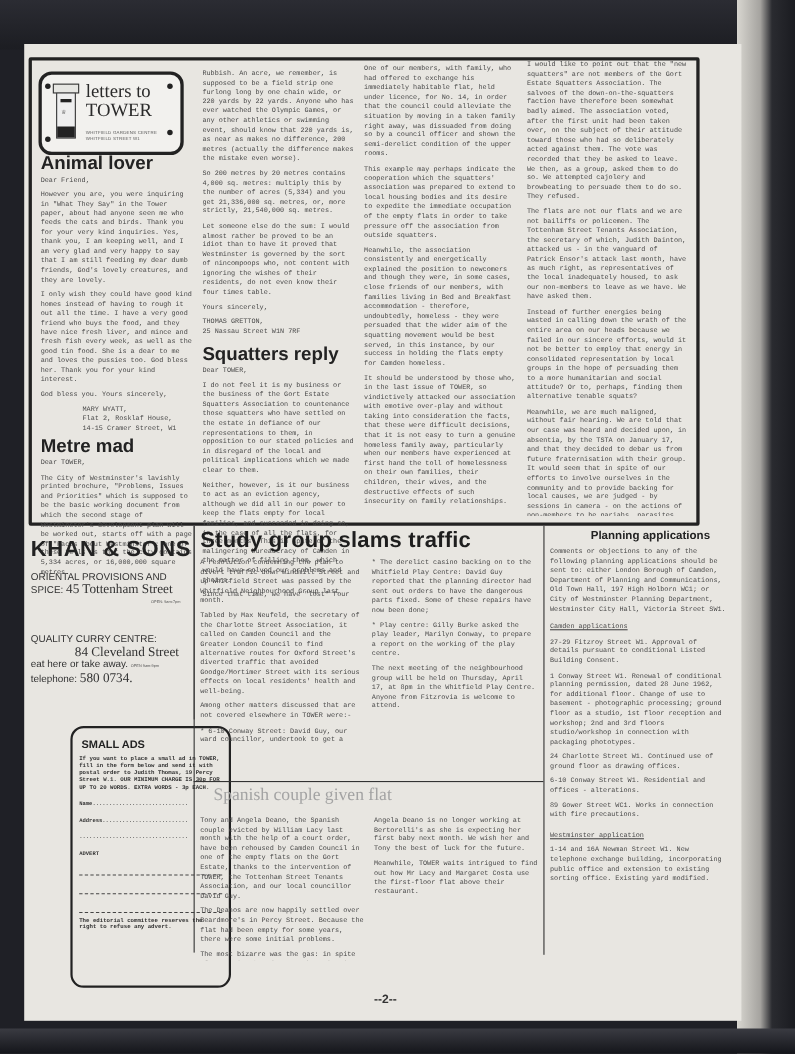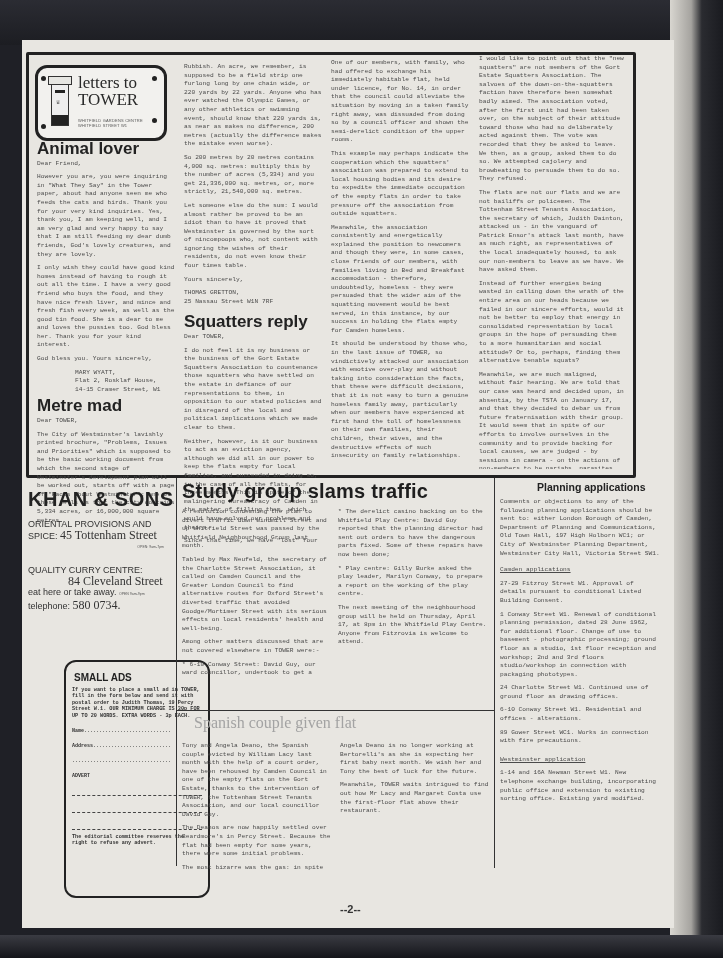--- a/index.html
+++ b/index.html
@@ -135,21 +135,21 @@
     <p>Meanwhile, we are much maligned, without fair hearing. We are told that our case was heard and decided upon, in absentia, by the TSTA on January 17, and that they decided to debar us from future fraternisation with their group. It would seem that in spite of our efforts to involve ourselves in the community and to provide backing for local causes, we are judged - by sessions in camera - on the actions of non-members to be pariahs, parasites and all those convenient appendages so familiar to the truly righteous. We will, in fact, be hanged without being tried...</p>
 
   </div>
 </div>
 
 <div class="khan">
   <div class="name">KHAN &amp; SONS</div>
   <div class="line">ORIENTAL PROVISIONS AND</div>
   <div class="line"><span>SPICE:</span> <span class="serif">45 Tottenham Street</span></div>
   <div class="line open">OPEN: 9am-7pm</div>
-  <div class="line" style="margin-top:12px">QUALITY CURRY CENTRE:</div>
+  <div class="line" style="margin-top:23px">QUALITY CURRY CENTRE:</div>
   <div class="line serif" style="padding-left:40px">84 Cleveland Street</div>
   <div class="line"><span>eat here or take away.</span> <span class="open">OPEN 9am-9pm</span></div>
   <div class="line"><span>telephone:</span> <span class="serif">580 0734.</span></div>
 </div>
 
 <div class="smallads">
   <div class="t">SMALL ADS</div>
   <div class="b">If you want to place a small ad in TOWER, fill in the form below and send it with postal order to Judith Thomas, 19 Percy Street W.1. OUR MINIMUM CHARGE IS 30p FOR UP TO 20 WORDS. EXTRA WORDS - 3p EACH.</div>
   <div class="f">Name.............................</div>
   <div class="f">Address..........................</div>

